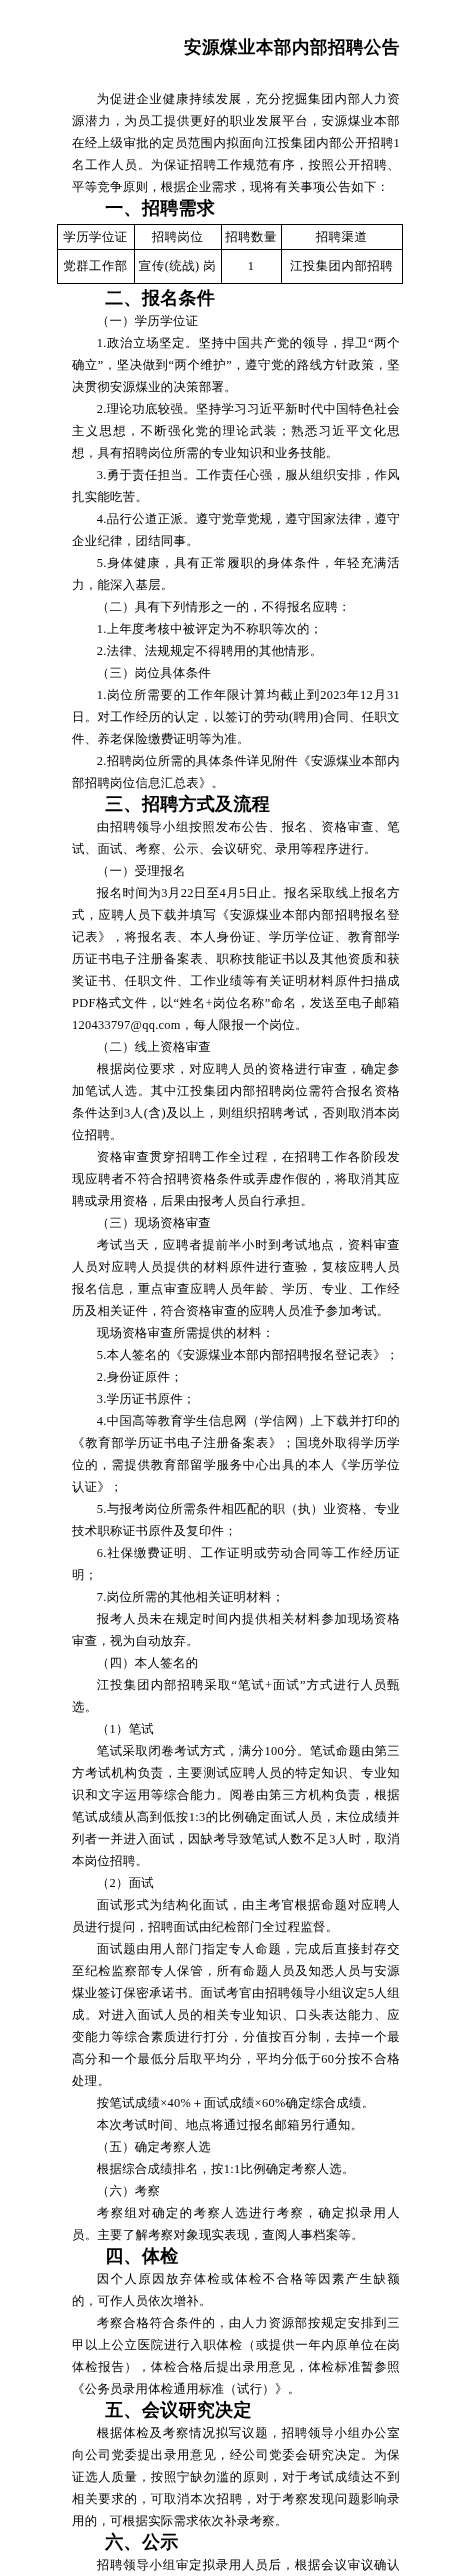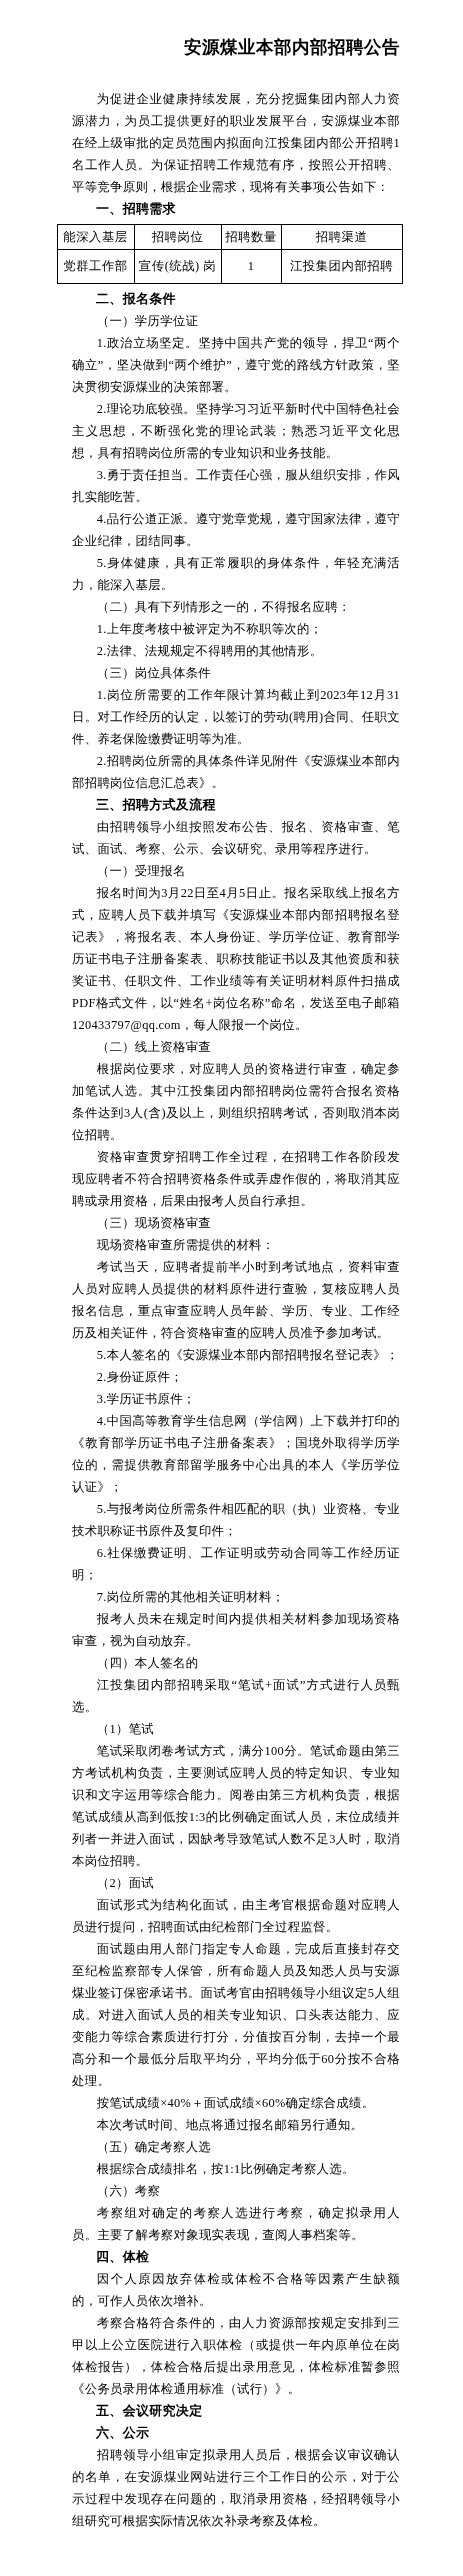--- a/index.html
+++ b/index.html
@@ -24,23 +24,23 @@
   }
   .p, .h2, .att2 {
     font-size: 12.4px;
     line-height: 22px;
     letter-spacing: 0.3px;
     text-align: justify;
     text-indent: 2em;
     margin: 0;
   }
   .h1 {
-    font-family: Liberation Sans, sans-serif;
+    font-family: Liberation Mono, monospace;
     font-weight: bold;
-    font-size: 13px;
+    font-size: 18px;
     line-height: 22px;
     letter-spacing: 0.3px;
     text-indent: 1.85em;
     margin: 0;
   }
   .rec-table {
     width: 345px;
     margin: 4.1px 0 4.1px -15.5px;
     border-collapse: collapse;
     table-layout: fixed;
@@ -73,21 +73,21 @@
 
   <table class="rec-table">
     <colgroup>
         <col class="c1">
         <col class="c2">
         <col class="c3">
         <col class="c4">
       </colgroup>
     <thead>
       <tr>
-        <th>能深入基层</th>
+        <th>学历学位证</th>
         <th>招聘岗位</th>
         <th>招聘数量</th>
         <th>招聘渠道</th>
       </tr>
     </thead>
     <tbody>
       <tr>
         <td>党群工作部</td>
         <td>宣传(统战) 岗</td>
         <td>1</td>
@@ -110,22 +110,22 @@
   <p class="p">1.岗位所需要的工作年限计算均截止到2023年12月31日。对工作经历的认定，以签订的劳动(聘用)合同、任职文件、养老保险缴费证明等为准。</p>
   <p class="p">2.招聘岗位所需的具体条件详见附件《安源煤业本部内部招聘岗位信息汇总表》。</p>
   <p class="h1">三、招聘方式及流程</p>
   <p class="p">由招聘领导小组按照发布公告、报名、资格审查、笔试、面试、考察、公示、会议研究、录用等程序进行。</p>
   <p class="h2">（一）受理报名</p>
   <p class="p">报名时间为3月22日至4月5日止。报名采取线上报名方式，应聘人员下载并填写《安源煤业本部内部招聘报名登记表》，将报名表、本人身份证、学历学位证、教育部学历证书电子注册备案表、职称技能证书以及其他资质和获奖证书、任职文件、工作业绩等有关证明材料原件扫描成PDF格式文件，以“姓名+岗位名称”命名，发送至电子邮箱120433797@qq.com，每人限报一个岗位。</p>
   <p class="h2">（二）线上资格审查</p>
   <p class="p">根据岗位要求，对应聘人员的资格进行审查，确定参加笔试人选。其中江投集团内部招聘岗位需符合报名资格条件达到3人(含)及以上，则组织招聘考试，否则取消本岗位招聘。</p>
   <p class="p">资格审查贯穿招聘工作全过程，在招聘工作各阶段发现应聘者不符合招聘资格条件或弄虚作假的，将取消其应聘或录用资格，后果由报考人员自行承担。</p>
   <p class="h2">（三）现场资格审查</p>
+  <p class="p">考试当天，应聘者提前半小时到考试地点，资料审查人员对应聘人员提供的材料原件进行查验，复核应聘人员报名信息，重点审查应聘人员年龄、学历、专业、工作经历及相关证件，符合资格审查的应聘人员准予参加考试。</p>
   <p class="p">现场资格审查所需提供的材料：</p>
-  <p class="p">考试当天，应聘者提前半小时到考试地点，资料审查人员对应聘人员提供的材料原件进行查验，复核应聘人员报名信息，重点审查应聘人员年龄、学历、专业、工作经历及相关证件，符合资格审查的应聘人员准予参加考试。</p>
   <p class="p">5.本人签名的《安源煤业本部内部招聘报名登记表》；</p>
   <p class="p">2.身份证原件；</p>
   <p class="p">3.学历证书原件；</p>
   <p class="p">4.中国高等教育学生信息网（学信网）上下载并打印的《教育部学历证书电子注册备案表》；国境外取得学历学位的，需提供教育部留学服务中心出具的本人《学历学位认证》；</p>
   <p class="p">5.与报考岗位所需条件相匹配的职（执）业资格、专业技术职称证书原件及复印件；</p>
   <p class="p">6.社保缴费证明、工作证明或劳动合同等工作经历证明；</p>
   <p class="p">7.岗位所需的其他相关证明材料；</p>
   <p class="p">报考人员未在规定时间内提供相关材料参加现场资格审查，视为自动放弃。</p>
   <p class="h2">（四）本人签名的</p>
   <p class="p">江投集团内部招聘采取“笔试+面试”方式进行人员甄选。</p>
@@ -137,17 +137,18 @@
   <p class="p">按笔试成绩×40%＋面试成绩×60%确定综合成绩。</p>
   <p class="p">本次考试时间、地点将通过报名邮箱另行通知。</p>
   <p class="h2">（五）确定考察人选</p>
   <p class="p">根据综合成绩排名，按1:1比例确定考察人选。</p>
   <p class="h2">（六）考察</p>
   <p class="p">考察组对确定的考察人选进行考察，确定拟录用人员。主要了解考察对象现实表现，查阅人事档案等。</p>
   <p class="h1">四、体检</p>
   <p class="p">因个人原因放弃体检或体检不合格等因素产生缺额的，可作人员依次增补。</p>
   <p class="p">考察合格符合条件的，由人力资源部按规定安排到三甲以上公立医院进行入职体检（或提供一年内原单位在岗体检报告），体检合格后提出录用意见，体检标准暂参照《公务员录用体检通用标准（试行）》。</p>
   <p class="h1">五、会议研究决定</p>
+  <p class="p">根据体检及考察情况拟写议题，招聘领导小组办公室向公司党委提出录用意见，经公司党委会研究决定。为保证选人质量，按照宁缺勿滥的原则，对于考试成绩达不到相关要求的，可取消本次招聘，对于考察发现问题影响录用的，可根据实际需求依次补录考察。</p>
   <p class="h1">六、公示</p>
   <p class="p">招聘领导小组审定拟录用人员后，根据会议审议确认的名单，在安源煤业网站进行三个工作日的公示，对于公示过程中发现存在问题的，取消录用资格，经招聘领导小组研究可根据实际情况依次补录考察及体检。</p>
 
 </div>
 
 
 </body></html>

